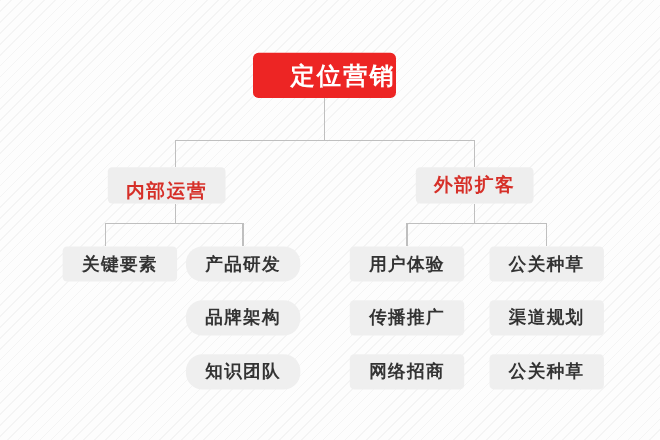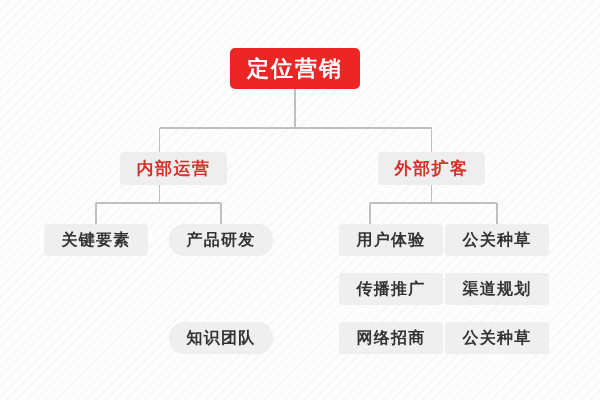--- a/index.html
+++ b/index.html
@@ -53,50 +53,51 @@
     left: 230px;
     top: 48px;
     width: 130px;
     height: 41px;
     background: #ed2524;
     border-radius: 5px;
     color: #ffffff;
     font-size: 22px;
     font-weight: bold;
     letter-spacing: 2px;
+    justify-content: flex-end;
   }
 
   .node-l2 {
     width: 107px;
     height: 33px;
     top: 152px;
     background: #eeeeee;
     border-radius: 4px;
     color: #d62f28;
     font-size: 17px;
     font-weight: bold;
     letter-spacing: 1.5px;
   }
-  .node-l2.col-left  { left: 120px; }
+  .node-l2.col-left  { left: 98px; align-items: flex-end; }
   .node-l2.col-right { left: 378px; }
 
   .node-leaf {
     width: 104px;
     height: 32px;
     background: #efefef;
     border-radius: 4px;
     color: #333333;
     font-size: 16px;
     font-weight: bold;
     letter-spacing: 1.2px;
   }
   
-  .c0 { left: 44px; }
+  .c0 { left: 57px; }
   .c1 { left: 169px; border-radius: 15px; }
-  .c2 { left: 318px; margin-left: 21px; }
+  .c2 { left: 318px; }
   .c3 { left: 445px; }
   
   .r0 { top: 224px; }
   .r1 { top: 273px; }
   .r2 { top: 322px; }
 </style>
 </head>
 <body>
 
 <div id="canvas">
@@ -134,20 +135,23 @@
     <span>外部扩客</span>
   </div>
 
   <div class="node node-leaf c0 r0">
     <span>关键要素</span>
   </div>
 
   <div class="node node-leaf c1 r0">
     <span>产品研发</span>
   </div>
+  <div class="node node-leaf c1 r1">
+    <span>品牌架构</span>
+  </div>
   <div class="node node-leaf c1 r2">
     <span>知识团队</span>
   </div>
 
   <div class="node node-leaf c2 r0">
     <span>用户体验</span>
   </div>
   <div class="node node-leaf c2 r1">
     <span>传播推广</span>
   </div>

